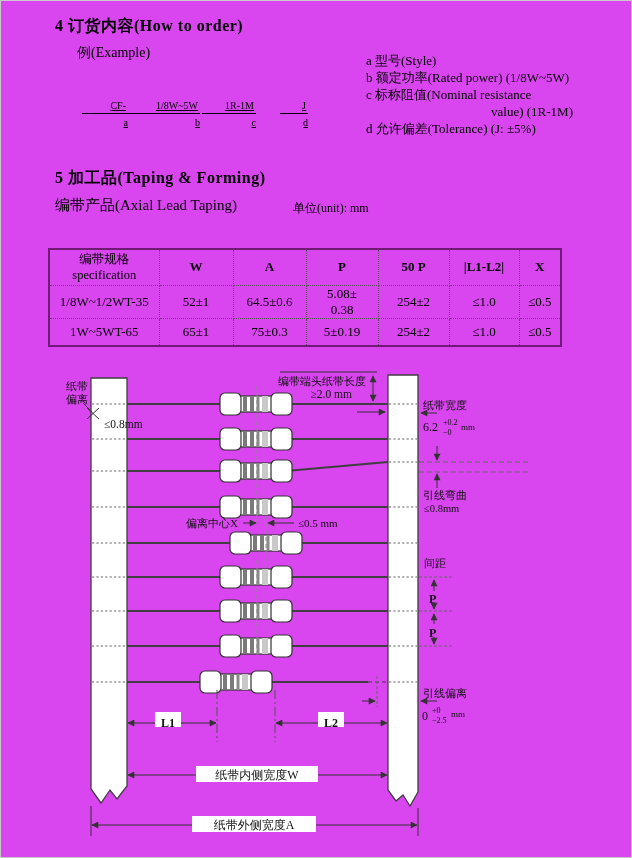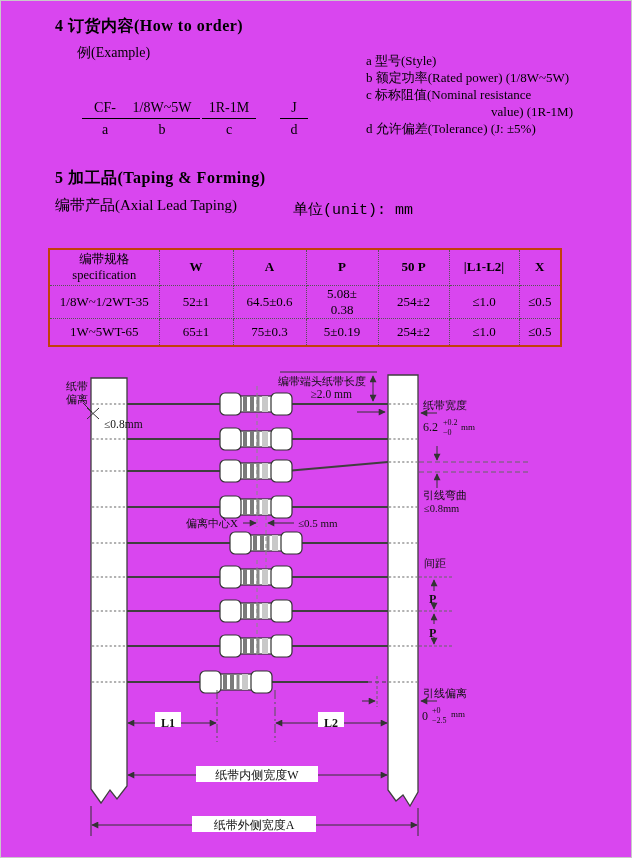--- a/index.html
+++ b/index.html
@@ -6,28 +6,28 @@
   .page{
     position:relative;width:632px;height:858px;background:#d946ef;
     font-family:"Liberation Serif","DejaVu Serif",serif;color:#000;
     overflow:hidden;margin:0 auto;box-shadow:0 0 0 1px #c9c9c9 inset;
   }
   .abs{position:absolute;}
   .h-sec{font-size:16px;font-weight:bold;letter-spacing:.5px;}
   .example{font-size:14px;}
   .legend{font-size:13px;line-height:17px;list-style:none;margin:0;padding:0;width:270px;}
   .legend li:nth-child(4){padding-left:62px;text-align:center;}
-  .code-part{position:absolute;top:100px;text-align:center;font-size:14px;}
+  .code-part{position:absolute;top:100px;text-align:right;font-size:10px;text-decoration:underline;}
   .code-part .seg-code{display:block;border-bottom:1px solid #000;padding:0 2px 2px 2px;white-space:nowrap;}
   .code-part .seg-label{display:block;padding-top:3px;}
   .sub5{font-size:15px;}
-  .unit-note{font-size:15px;font-family:Liberation Mono, monospace;}
+  .unit-note{font-size:12px;}
   table.spec{
     position:absolute;left:48px;top:248px;border-collapse:collapse;table-layout:fixed;
-    border:2px solid #c2410c;font-size:13px;text-align:center;
+    border:2px solid #701a75;font-size:13px;text-align:center;
   }
   table.spec td,table.spec th{border:1px dotted #555;padding:0 2px;vertical-align:middle;font-weight:normal;}
   table.spec th.bold{font-weight:bold;font-size:13px;}
   table.spec th.first{font-size:12.5px;line-height:1.3;white-space:pre-line;}
   table.spec tr.hdr{height:36px;}
   table.spec tr.r1{height:30px;}
   table.spec tr.r2{height:28px;}
   .preline{white-space:pre-line;}
   svg text{fill:#111;font-family:"Liberation Serif","DejaVu Serif",serif;}
 </style>

